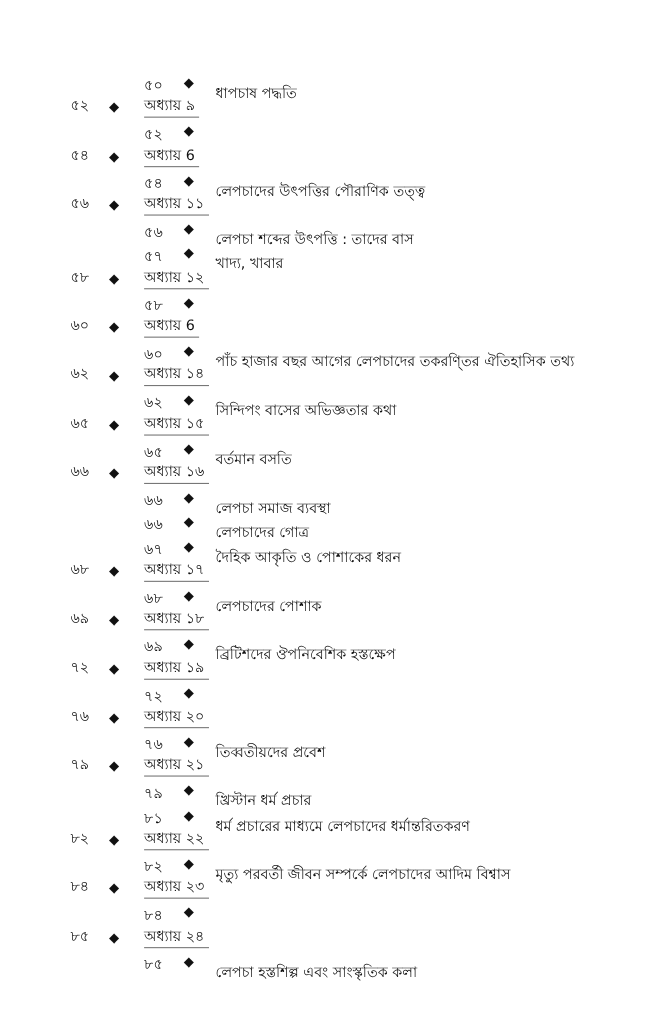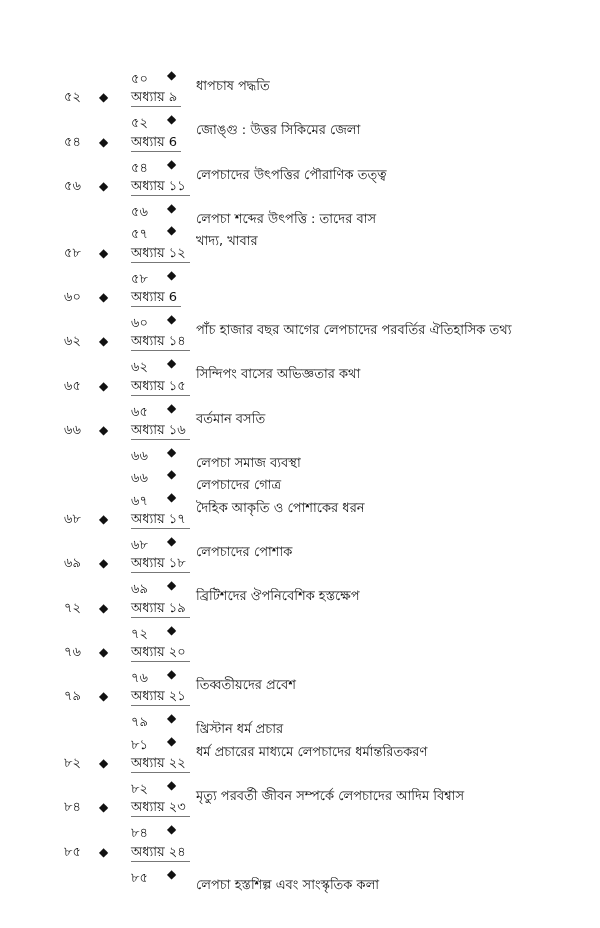--- a/index.html
+++ b/index.html
@@ -25,21 +25,20 @@
       <span class="stitle">ধাপচাষ পদ্ধতি</span>
     </div>
     <div class="row">
       <span class="lnum">৫২</span>
       <span class="ldia">◆</span>
       <span class="chap">অধ্যায় ৯</span>
     </div>
     <div class="row">
       <span class="snum">৫২</span>
       <span class="sdia">◆</span>
-      <span class="stitle">জোঙ্গু : উত্তর সিকিমের জেলা</span>
     </div>
     <div class="row">
       <span class="lnum">৫৪</span>
       <span class="ldia">◆</span>
       <span class="chap">অধ্যায় 6</span>
     </div>
     <div class="row">
       <span class="snum">৫৪</span>
       <span class="sdia">◆</span>
       <span class="stitle">লেপচাদের উৎপত্তির পৌরাণিক তত্ত্ব</span>
@@ -69,21 +68,21 @@
       <span class="sdia">◆</span>
     </div>
     <div class="row">
       <span class="lnum">৬০</span>
       <span class="ldia">◆</span>
       <span class="chap">অধ্যায় 6</span>
     </div>
     <div class="row">
       <span class="snum">৬০</span>
       <span class="sdia">◆</span>
-      <span class="stitle">পাঁচ হাজার বছর আগের লেপচাদের পরবর্তির ঐতিহাসিক তথ্য</span>
+      <span class="stitle">পাঁচ হাজার বছর আগের লেপচাদের তকরণ্তির ঐতিহাসিক তথ্য</span>
     </div>
     <div class="row">
       <span class="lnum">৬২</span>
       <span class="ldia">◆</span>
       <span class="chap">অধ্যায় ১৪</span>
     </div>
     <div class="row">
       <span class="snum">৬২</span>
       <span class="sdia">◆</span>
       <span class="stitle">সিন্দিপং বাসের অভিজ্ঞতার কথা</span>

